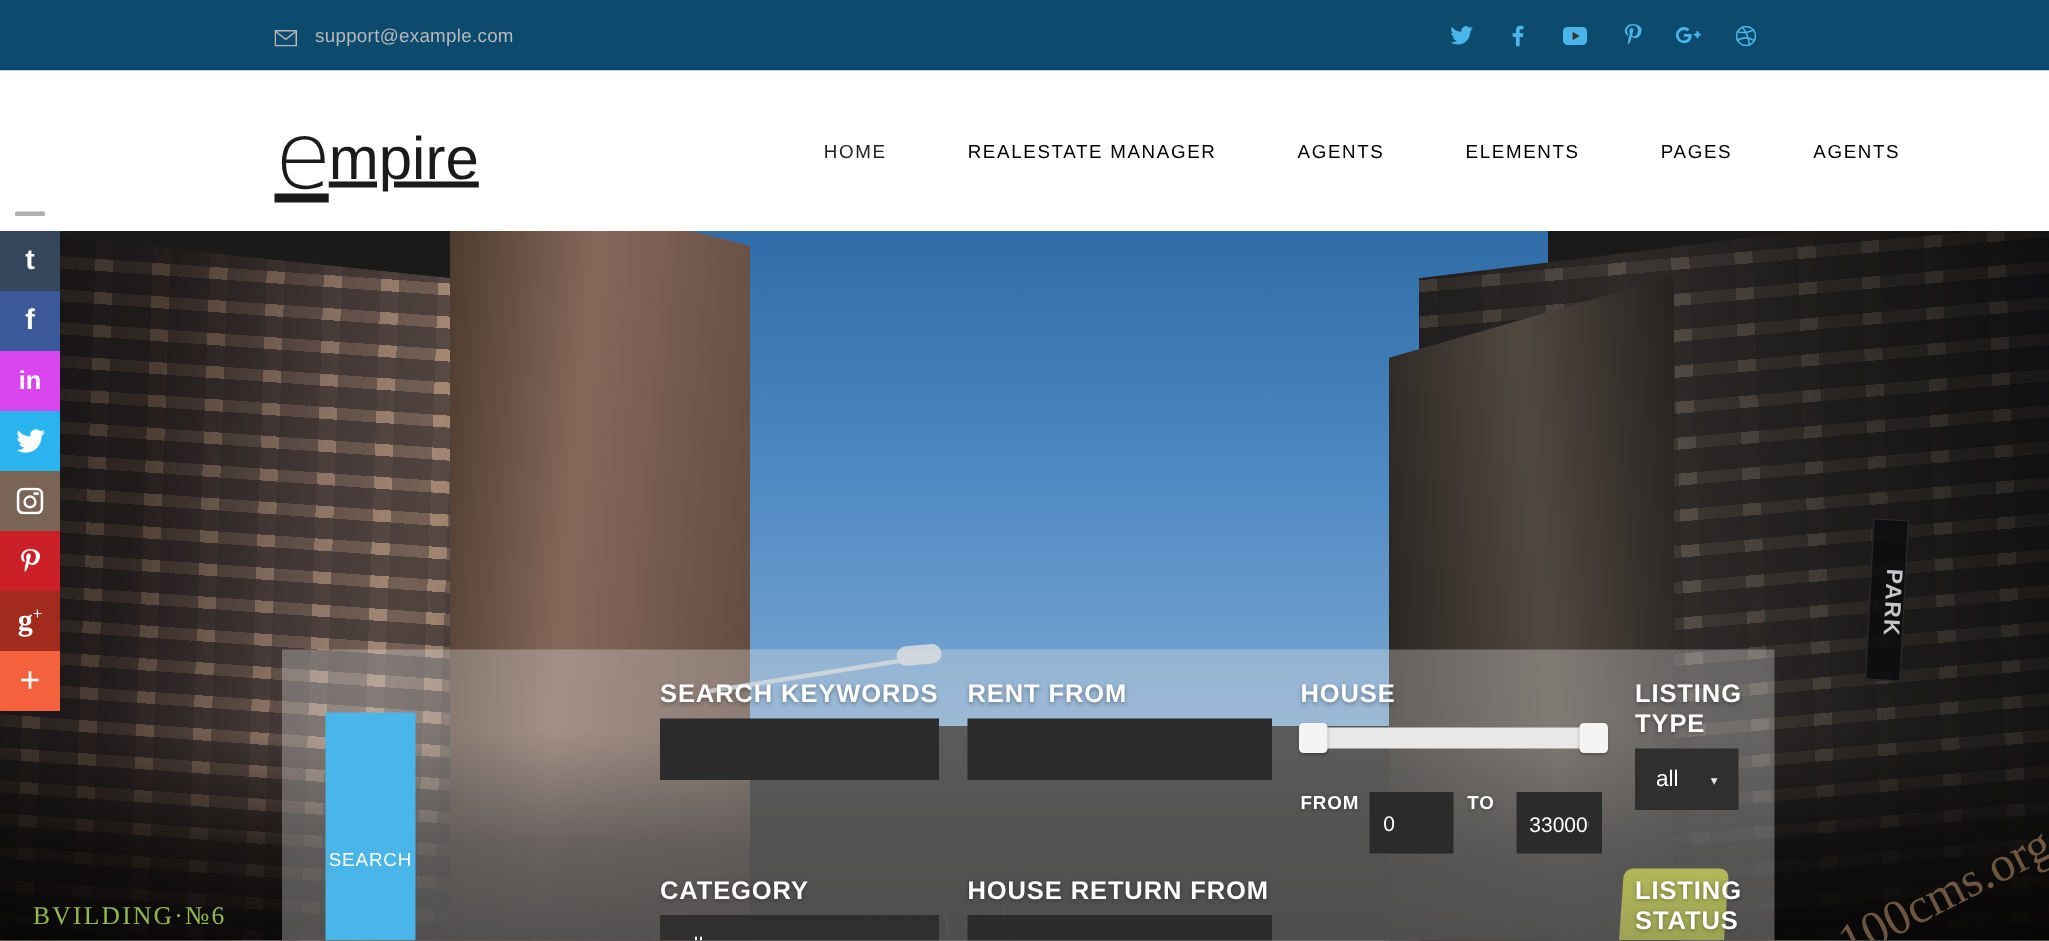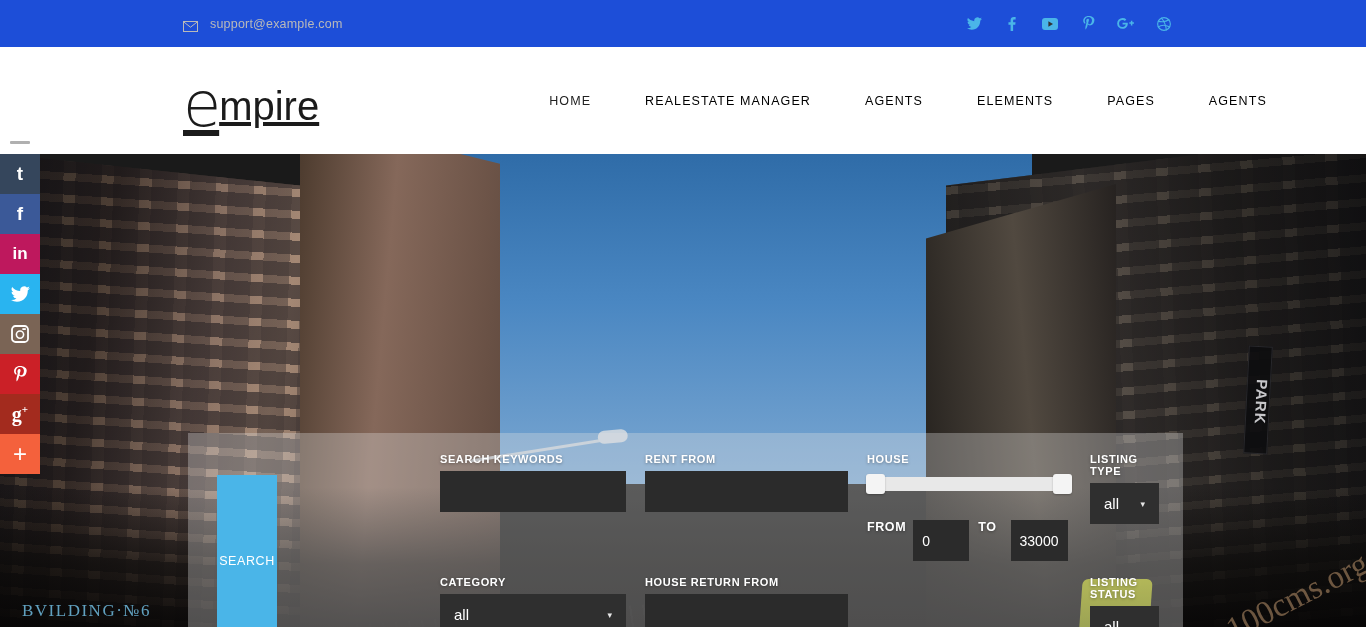--- a/index.html
+++ b/index.html
@@ -6,21 +6,21 @@
   html,body { width:1366px; height:627px; overflow:hidden; }
   body {
     font-family:"Liberation Sans", sans-serif;
     background:#fff;
     position:relative;
   }
 
   
   .topbar {
     position:absolute; top:0; left:0; width:1366px; height:47px;
-    background:#1d4ed8;
+    background:#0c4a6e;
     display:flex; align-items:center;
   }
   .topbar-inner {
     width:1366px; padding:0 183px;
     display:flex; align-items:center; justify-content:space-between;
   }
   .email-wrap { display:flex; align-items:center; gap:12px; }
   .mail-icon { width:15px; height:11px; display:block; }
   .email-text { color:#b9b9b9; font-size:12.5px; letter-spacing:.2px; }
   .social-top { display:flex; align-items:center; gap:0; }
@@ -139,21 +139,21 @@
   }
   .park-sign {
     position:absolute; right:96px; top:192px; width:24px; height:108px;
     background:#0d0d0f; border:1px solid #2a2a2e;
     color:#d9d9dd; font-size:15px; letter-spacing:1px; line-height:1.08;
     writing-mode:vertical-rl; text-align:center; padding-top:4px;
     transform:rotate(3deg); font-weight:bold; opacity:.9;
   }
   .bvilding {
     position:absolute; left:22px; bottom:6px;
-    color:#7dd3fc; font-size:17px; letter-spacing:1.5px; opacity:.75;
+    color:#bef264; font-size:17px; letter-spacing:1.5px; opacity:.75;
     font-family:"Liberation Serif", serif;
   }
   .worker {
     position:absolute; right:215px; bottom:0; width:70px; height:48px;
     background:linear-gradient(180deg,#c9d318 0%, #9fae12 100%);
     opacity:.75; border-radius:6px 6px 0 0; transform:skewX(-4deg);
   }
 
   .hero-title {
     position:absolute; left:0; top:178px; width:1366px; text-align:center;
@@ -169,21 +169,21 @@
     background:rgba(225,225,225,.33);
     padding:20px 28px 0 29px;
   }
   .panel-grid {
     display:grid;
     grid-template-columns:223px 205px 222px 223px 88px;
     column-gap:0; row-gap:0;
   }
   .fld { padding-right:19px; }
   .lbl {
-    display:block; color:#ffffff; font-size:11px; letter-spacing:.6px;
+    display:block; color:#ffffff; font-size:17px; letter-spacing:.6px;
     font-weight:bold; margin-bottom:6px; text-shadow:0 1px 3px rgba(0,0,0,.35);
   }
   .txt {
     width:100%; height:41px; background:#2b2b2b; border:0; outline:0;
     color:#fff; font-size:14px; padding:0 12px;
     font-family:"Liberation Sans", sans-serif;
   }
   .sel {
     width:100%; height:41px; background:#2f2f2f; border:0;
     color:#fff; font-size:15px; padding:0 14px;
@@ -307,21 +307,21 @@
   <div class="rail-handle">
       <i></i>
     </div>
 
   <a href="#" class="rail-btn" style="background:#35465c">
     <span>t</span>
   </a>
   <a href="#" class="rail-btn" style="background:#3b5998">
     <span>f</span>
   </a>
-  <a href="#" class="rail-btn" style="background:#be185d;font-size:17px">
+  <a href="#" class="rail-btn" style="background:#d946ef;font-size:17px">
     <span>in</span>
   </a>
   <a href="#" class="rail-btn" style="background:#29b4f0">
     <span>
       <svg width="19" height="16" viewBox="0 0 16 13">
           <path d="M16 1.5a6.4 6.4 0 0 1-1.9.5A3.3 3.3 0 0 0 15.5.2a6.6 6.6 0 0 1-2.1.8A3.3 3.3 0 0 0 7.8 4a9.3 9.3 0 0 1-6.8-3.4A3.3 3.3 0 0 0 2 5a3.3 3.3 0 0 1-1.5-.4 3.3 3.3 0 0 0 2.6 3.2 3.3 3.3 0 0 1-1.5.1 3.3 3.3 0 0 0 3 2.3A6.6 6.6 0 0 1 0 11.6a9.3 9.3 0 0 0 5 1.5c6 0 9.3-5 9.1-9.5A6.7 6.7 0 0 0 16 1.5z"></path>
         </svg>
     </span>
   </a>
   <a href="#" class="rail-btn" style="background:#7a6455">

